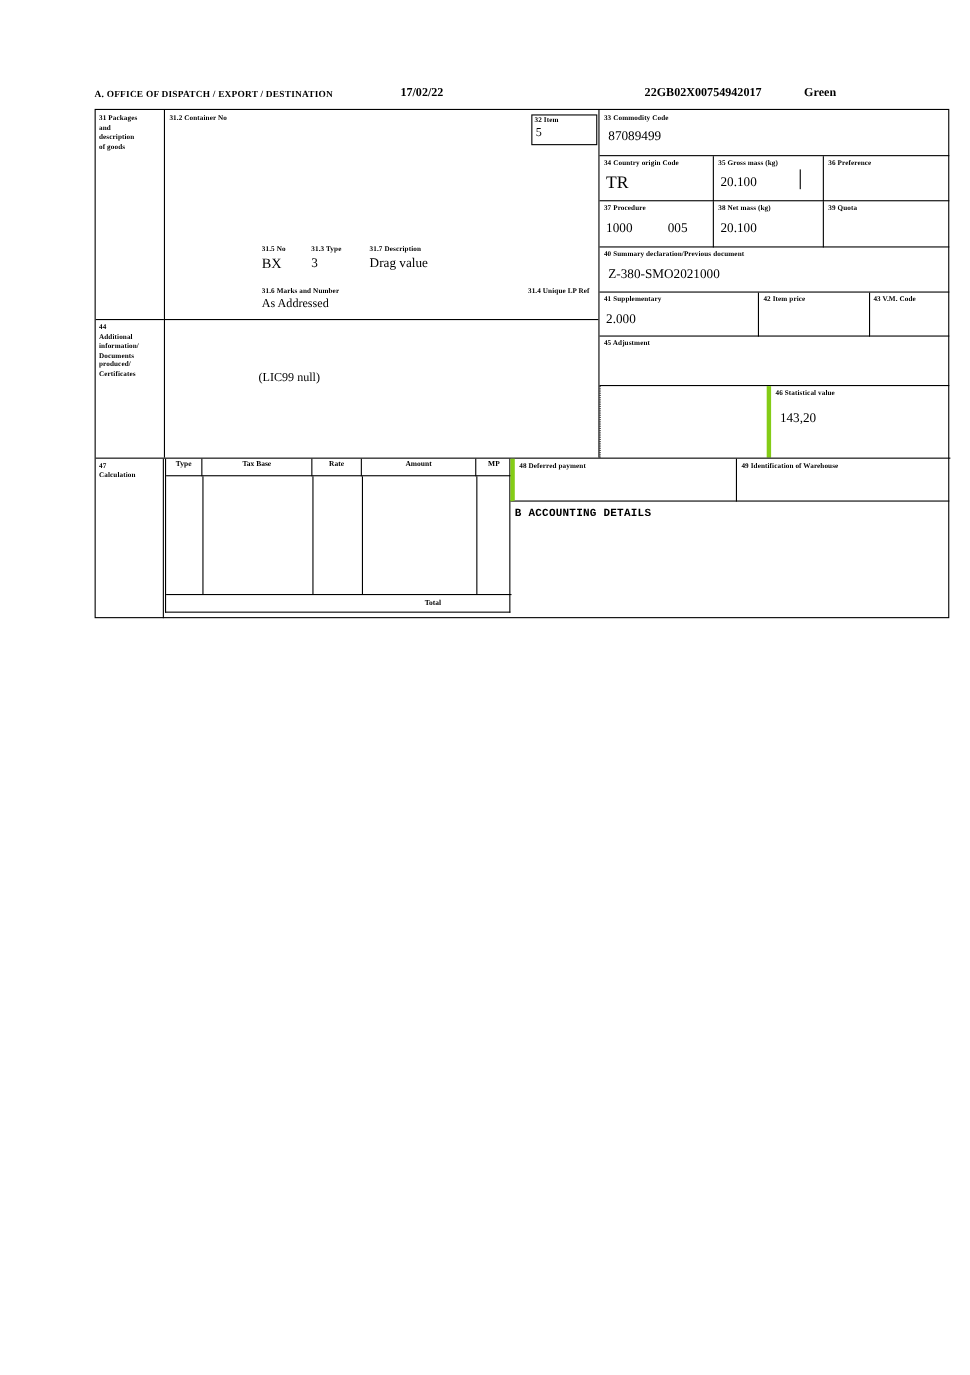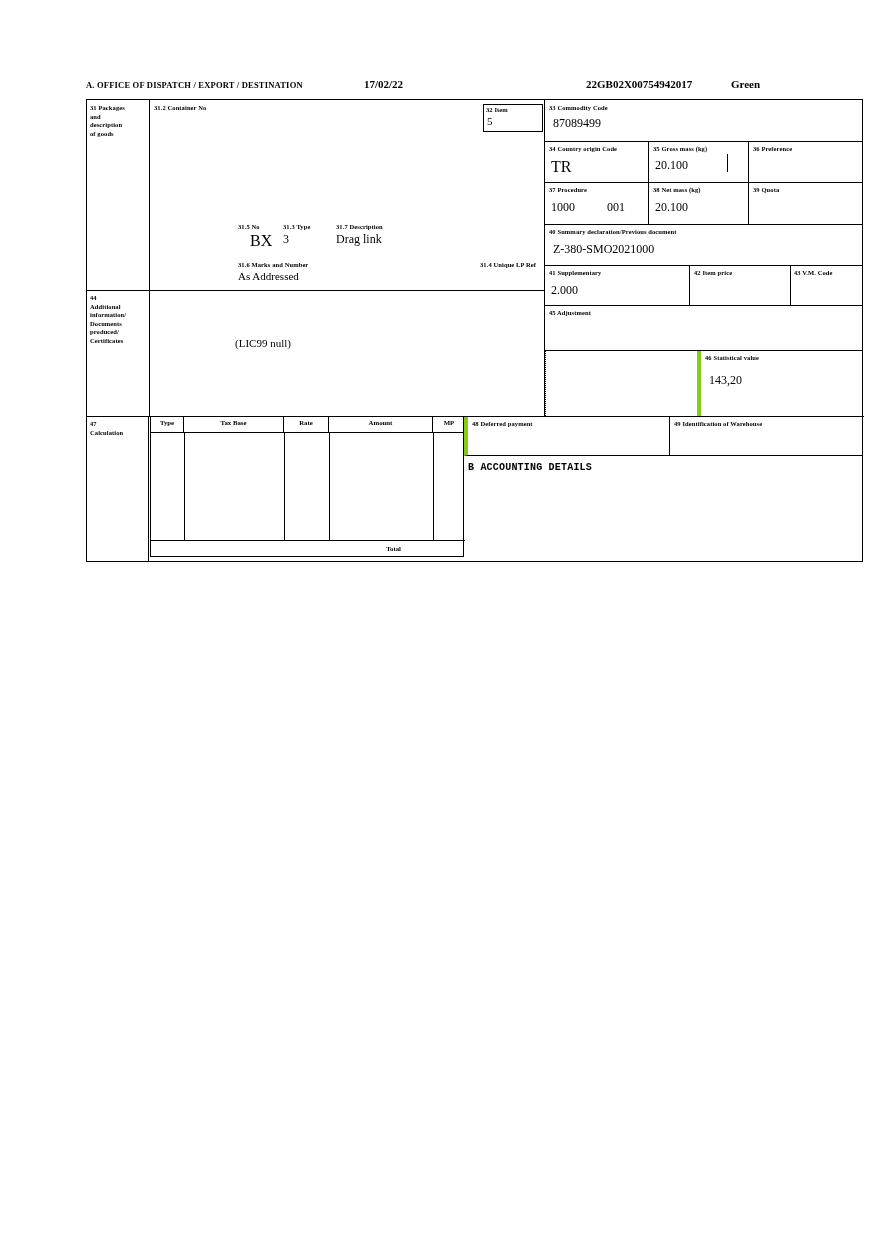--- a/index.html
+++ b/index.html
@@ -125,23 +125,23 @@
   <div class="bx" style="left:62px;top:0;width:1px;height:316px;background:#000;"></div>
 
   <div class="bx" style="left:63px;top:0;width:394px;height:190px;">
     <div class="lbl" style="position:absolute;left:4px;top:4px;">31.2 Container No</div>
     <div class="val" style="position:absolute;left:4px;top:14px;"></div>
 
     <div class="lbl" style="position:absolute;left:88px;top:123px;">31.5 No</div>
     <div class="lbl" style="position:absolute;left:133px;top:123px;">31.3 Type</div>
     <div class="lbl" style="position:absolute;left:186px;top:123px;">31.7 Description</div>
 
-    <div class="val" style="position:absolute;left:100px;top:132px;font-size:16px;">BX</div>
+    <div class="val" style="position:absolute;left:88px;top:132px;font-size:13px;">BX</div>
     <div class="val" style="position:absolute;left:133px;top:132px;font-size:12px;">3</div>
-    <div class="val" style="position:absolute;left:186px;top:132px;font-size:12px;">Drag link</div>
+    <div class="val" style="position:absolute;left:186px;top:132px;font-size:12px;">Drag value</div>
 
     <div class="lbl" style="position:absolute;left:88px;top:161px;">31.6 Marks and Number</div>
     <div class="lbl" style="position:absolute;left:330px;top:161px;">31.4 Unique LP Ref</div>
     <div class="val" style="position:absolute;left:88px;top:170px;font-size:11px;">As Addressed</div>
     <div class="val" style="position:absolute;left:330px;top:170px;font-size:11px;"></div>
   </div>
 
   <div class="bx" style="left:396px;top:4px;width:60px;height:28px;border:1px solid #000;">
     <div class="lbl" style="position:absolute;left:2px;top:1px;">32 Item</div>
     <div class="val" style="position:absolute;left:3px;top:10px;font-size:11px;">5</div>
@@ -164,21 +164,21 @@
     <div class="bx" style="left:78px;top:12px;width:1px;height:18px;background:#000;"></div>
   </div>
   <div class="bx bb" style="left:662px;top:42px;width:114px;height:41px;">
     <div class="lbl" style="position:absolute;left:4px;top:3px;">36 Preference</div>
     <div class="val" style="position:absolute;left:6px;top:16px;font-size:12px;"></div>
   </div>
 
   <div class="bx bb br" style="left:458px;top:83px;width:104px;height:42px;">
     <div class="lbl" style="position:absolute;left:4px;top:3px;">37 Procedure</div>
     <div class="val" style="position:absolute;left:6px;top:17px;font-size:12px;">1000</div>
-    <div class="val" style="position:absolute;left:62px;top:17px;font-size:12px;">001</div>
+    <div class="val" style="position:absolute;left:62px;top:17px;font-size:12px;">005</div>
   </div>
   <div class="bx bb br" style="left:562px;top:83px;width:100px;height:42px;">
     <div class="lbl" style="position:absolute;left:4px;top:3px;">38 Net mass (kg)</div>
     <div class="val" style="position:absolute;left:6px;top:17px;font-size:12px;">20.100</div>
   </div>
   <div class="bx bb" style="left:662px;top:83px;width:114px;height:42px;">
     <div class="lbl" style="position:absolute;left:4px;top:3px;">39 Quota</div>
     <div class="val" style="position:absolute;left:6px;top:17px;font-size:12px;"></div>
   </div>
 

